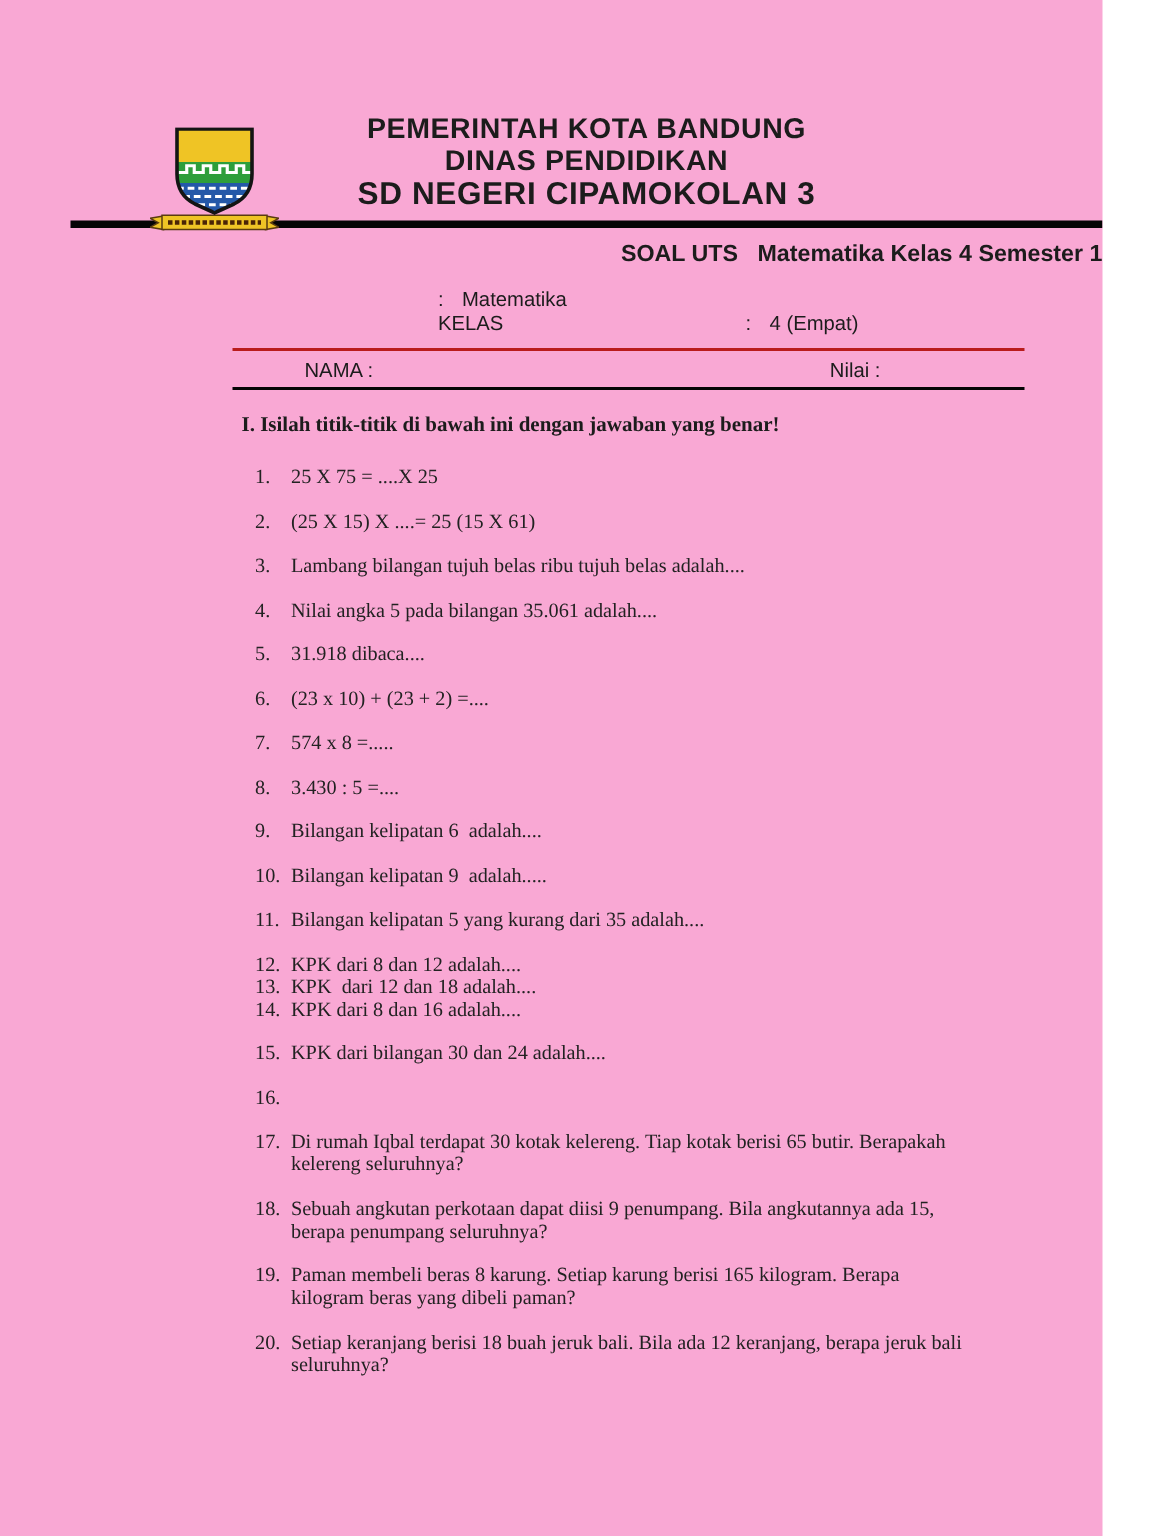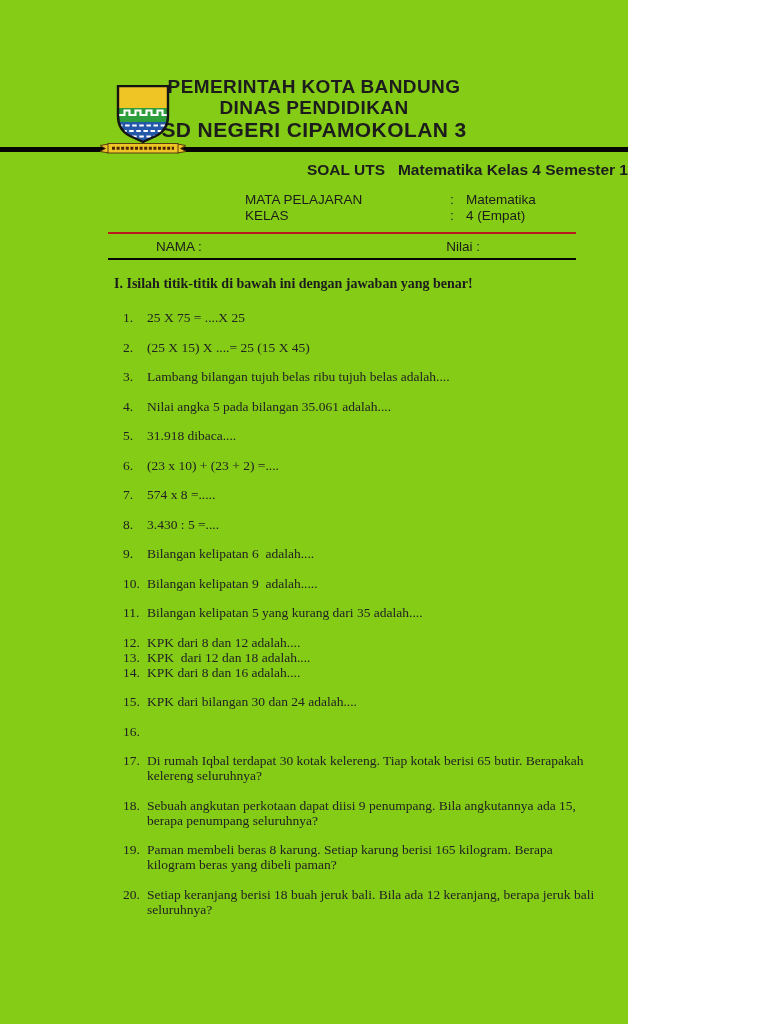--- a/index.html
+++ b/index.html
@@ -1,18 +1,18 @@
 <!DOCTYPE html>
 <html><head>
 <meta charset="utf-8">
 <style>
   html,body { margin:0; padding:0; background:#ffffff; }
   .page {
-    position:relative; width:628px; height:1024px; background:#84cc16;
-    font-family:"Liberation Sans", sans-serif; color:#1c1c1c; overflow:hidden;
+    position:relative; width:688px; height:1024px; background:#f9a8d4;
+    font-family:"Liberation Sans", sans-serif; color:#1c1c1c; overflow:hidden;padding-left:47px;
   }
   
   .letterhead { padding-top:76px; text-align:center; }
   .lh-line1, .lh-line2 { font-size:19px; font-weight:bold; line-height:21px; letter-spacing:0.4px; white-space:pre; }
   .lh-line3 { font-size:21px; font-weight:bold; line-height:23px; letter-spacing:0.4px; white-space:pre; }
   .lh-address { font-size:13.5px; line-height:15px; margin-top:1px; letter-spacing:0.6px; color:#2a2a2a; white-space:pre; }
   .logo { position:absolute; left:100px; top:85px; width:86px; height:72px; }
   .rule-thick { height:5px; background:#050505; margin-top:6px; }
   
   .exam-title { text-align:right; font-weight:bold; font-size:15.5px; margin-top:9px; white-space:pre; }
@@ -81,21 +81,20 @@
     <div class="lh-line2">DINAS PENDIDIKAN</div>
     <div class="lh-line3">SD NEGERI CIPAMOKOLAN 3</div>
   </div>
 
   <div class="rule-thick"></div>
 
   <div class="exam-title">SOAL UTS   Matematika Kelas 4 Semester 1</div>
 
   <div class="info">
     <div class="info-row">
-      <span class="info-label">MATA PELAJARAN</span>
       <span class="info-colon">:</span>
       <span class="info-value">Matematika</span>
     </div>
     <div class="info-row">
       <span class="info-label">KELAS</span>
       <span class="info-colon">:</span>
       <span class="info-value">4 (Empat)</span>
     </div>
   </div>
 
@@ -106,21 +105,21 @@
 
   <div class="section-heading">I. Isilah titik-titik di bawah ini dengan jawaban yang benar!</div>
 
   <ol class="questions">
     <li class="q">
         <span class="q-num">1.</span>
         <span class="q-text">25 X 75 = ....X 25</span>
       </li>
     <li class="q">
         <span class="q-num">2.</span>
-        <span class="q-text">(25 X 15) X ....= 25 (15 X 45)</span>
+        <span class="q-text">(25 X 15) X ....= 25 (15 X 61)</span>
       </li>
     <li class="q">
         <span class="q-num">3.</span>
         <span class="q-text">Lambang bilangan tujuh belas ribu tujuh belas adalah....</span>
       </li>
     <li class="q">
         <span class="q-num">4.</span>
         <span class="q-text">Nilai angka 5 pada bilangan 35.061 adalah....</span>
       </li>
     <li class="q">

